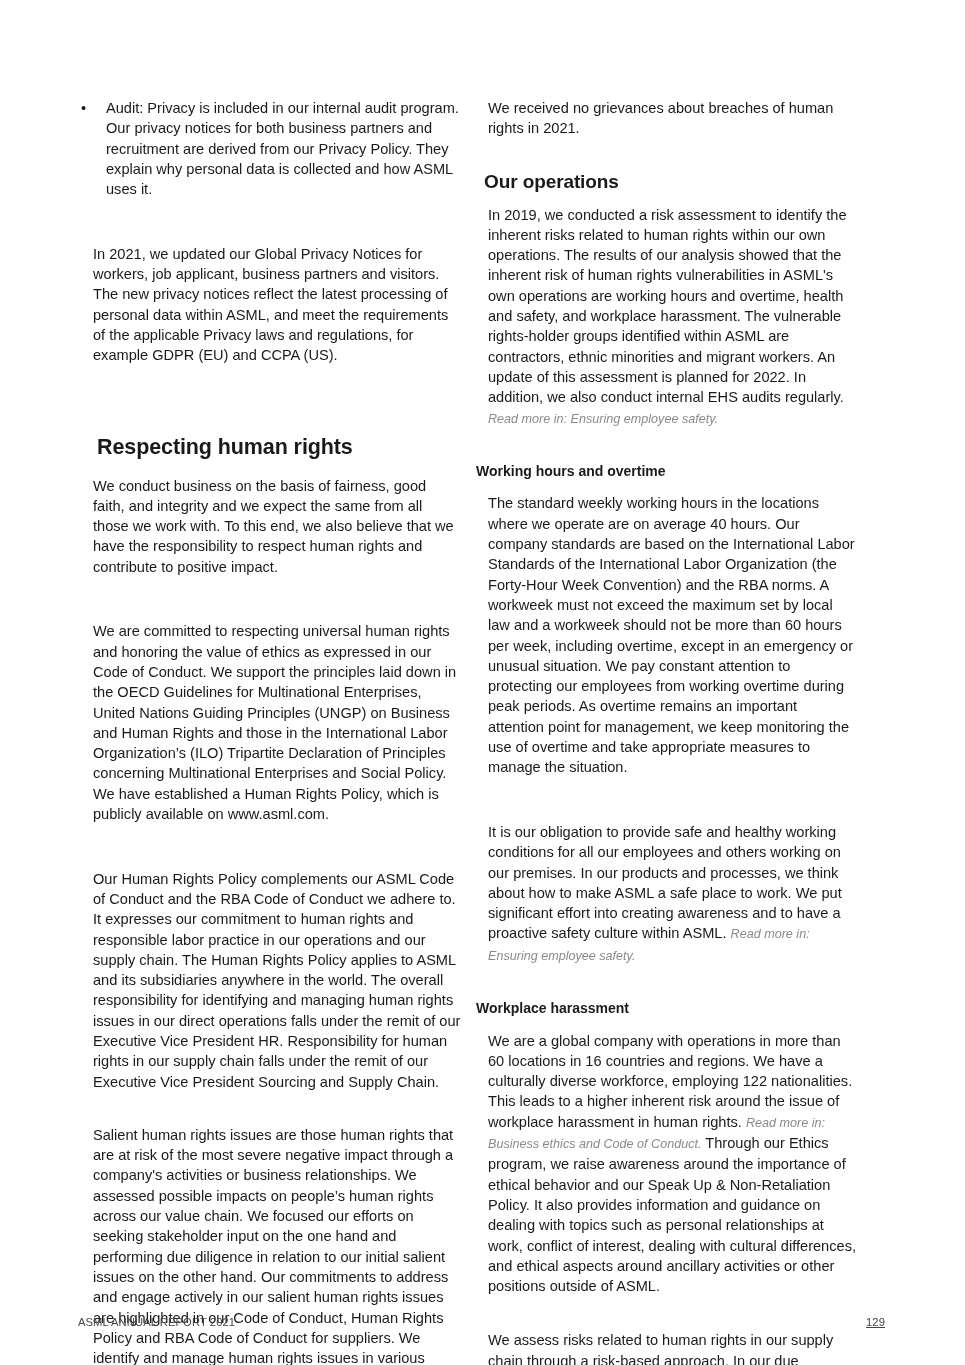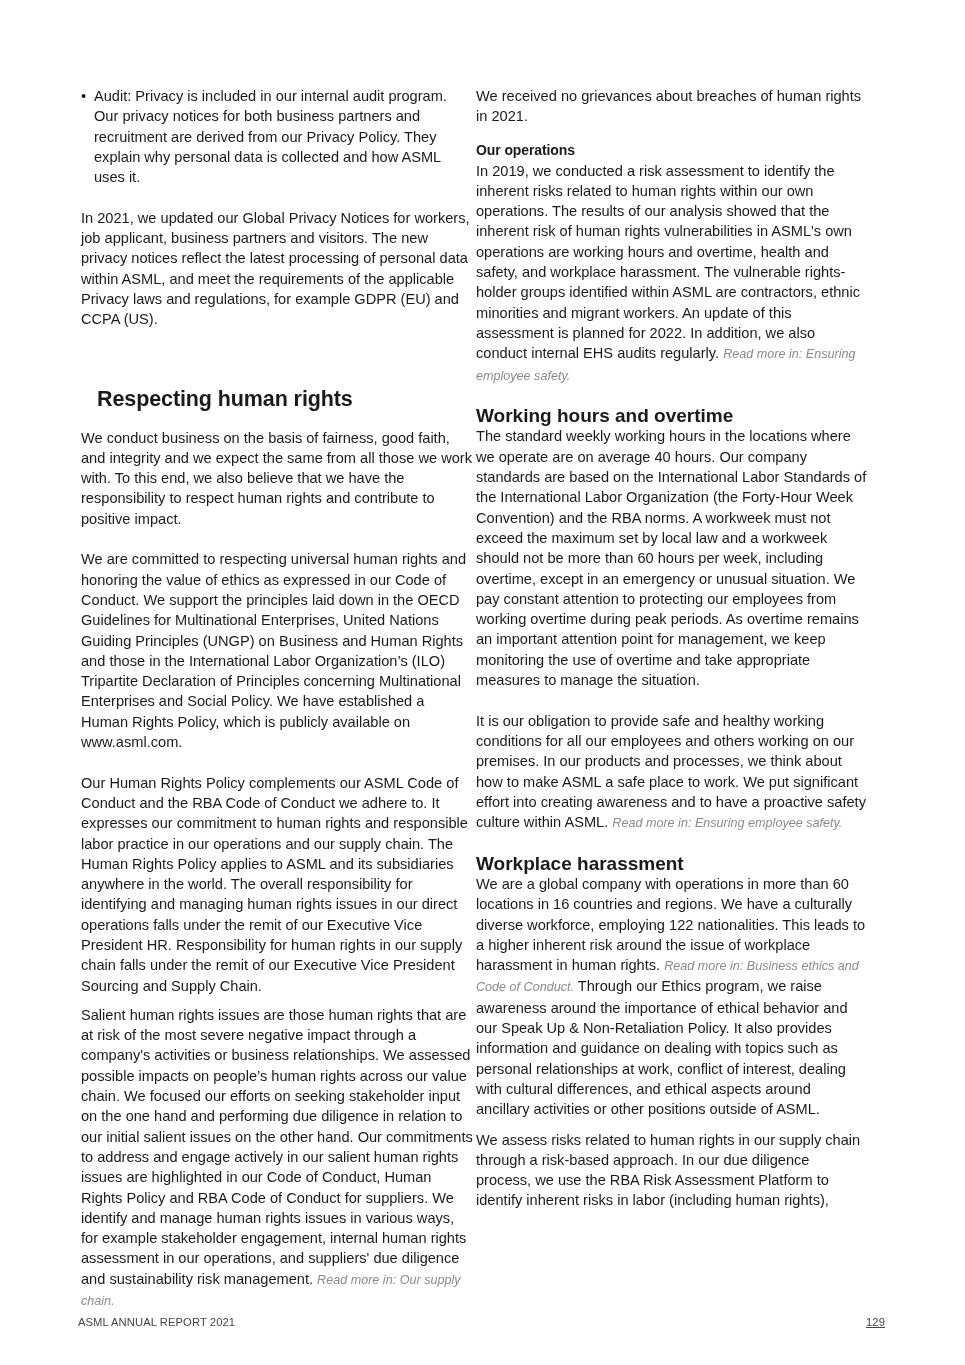--- a/index.html
+++ b/index.html
@@ -4,27 +4,27 @@
 <style>
   html, body { margin: 0; padding: 0; background: #ffffff; }
   body {
     width: 965px; height: 1365px; position: relative; overflow: hidden;
     font-family: "Liberation Sans", "DejaVu Sans", sans-serif;
     color: #1a1a1a;
   }
   .col { position: absolute; top: 86px; width: 392px; font-size: 14.6px; line-height: 20.3px; }
   .col-left { left: 81px; }
   .col-right { left: 476px; }
-  p { margin: 0; }
+  p { margin: 12px; }
   .gap { height: 20.3px; }
   .bullet { position: relative; padding-left: 13px; }
   .bullet .dot { position: absolute; left: 0; top: 0; }
   h2 { font-size: 21.5px; line-height: 26px; font-weight: bold; margin: 16px; letter-spacing: -0.1px; }
-  h3 { font-size: 14px; line-height: 22px; font-weight: bold; margin: 0; letter-spacing: -0.1px; }
-  h4 { font-size: 19px; line-height: 20.3px; font-weight: bold; margin: 0; }
+  h3 { font-size: 19px; line-height: 22px; font-weight: bold; margin: 8px; letter-spacing: -0.1px; }
+  h4 { font-size: 14px; line-height: 20.3px; font-weight: bold; margin: 0; }
   .ref { font-style: italic; color: #8a8a8a; font-size: 12.6px; }
   .footer { position: absolute; top: 1316px; font-size: 11.2px; color: #444; letter-spacing: 0.1px; }
   .footer-left { left: 78px; }
   .footer-right { right: 80px; text-decoration: underline; }
 </style>
 </head>
 <body>
 
 <div class="col col-left">
   <div class="bullet">

